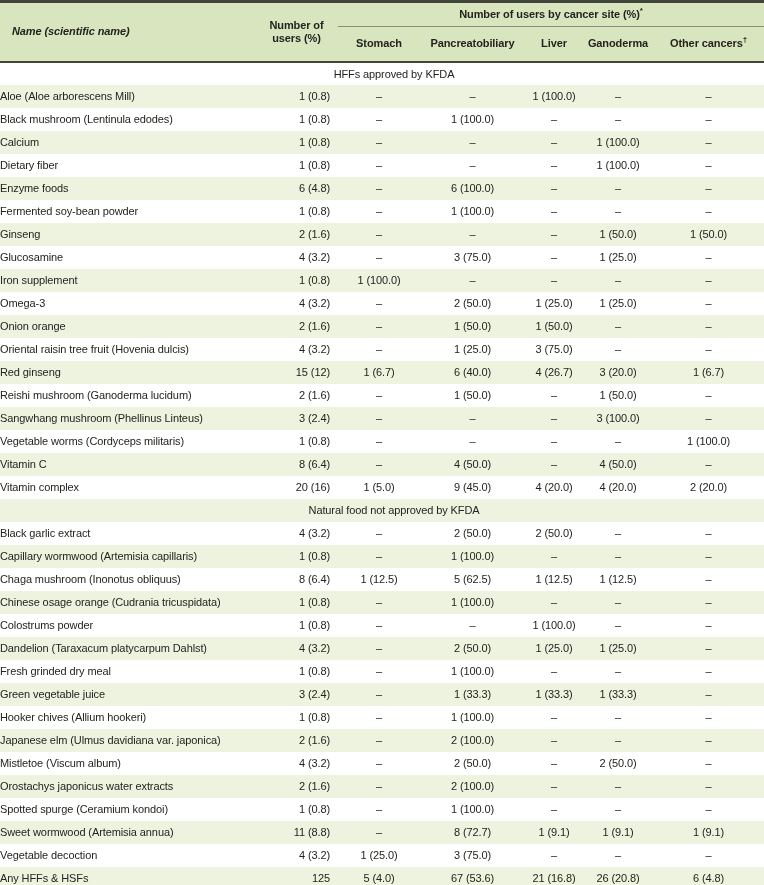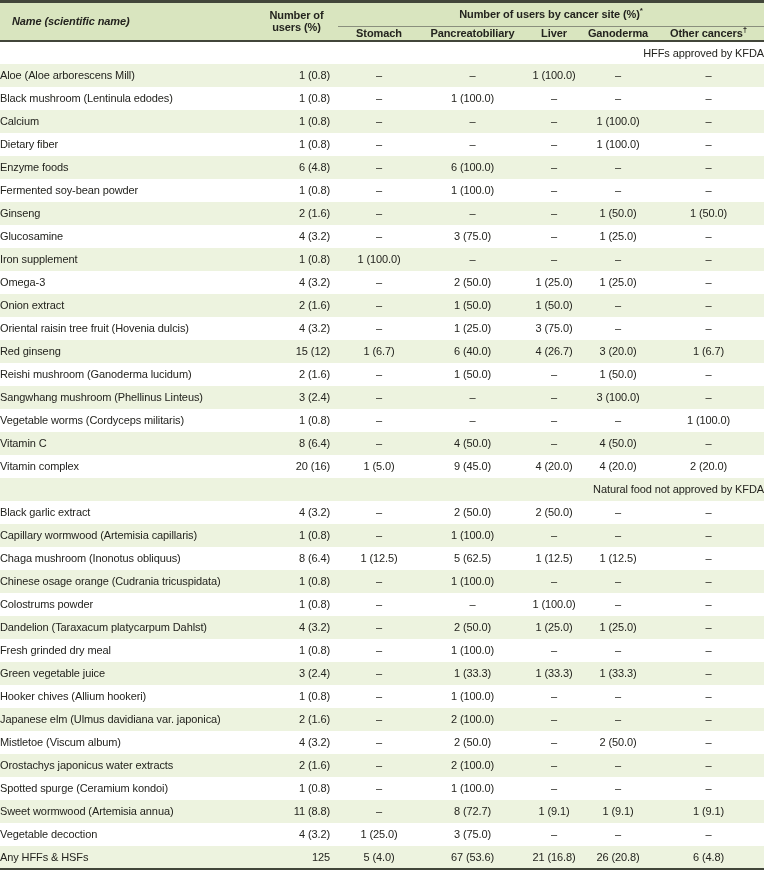--- a/index.html
+++ b/index.html
@@ -24,28 +24,28 @@
   }
   thead{border-bottom:2px solid var(--rule-dark);}
   thead th{
     background:var(--header-bg);
     font-weight:bold;font-size:11px;line-height:1.15;
     padding:0;vertical-align:middle;
   }
   th.name-h{text-align:left;padding-left:12px;font-style:italic;}
   th.users-h{text-align:center;padding:0 6px;}
   th.group-h{height:25px;text-align:center;border-bottom:1px solid var(--rule-thin);}
-  th.site-h{height:14px;text-align:center;}
+  th.site-h{height:35px;text-align:center;}
   sup{font-size:8px;line-height:0;}
   tbody td{
     font-size:11px;height:23px;padding:0;vertical-align:middle;
     white-space:nowrap;overflow:visible;
   }
   tr.stripe td{background:var(--stripe-bg);}
-  td.section-cell{padding-left:24px;text-align:right;}
+  td.section-cell{padding-left:24px;text-align:center;}
   td.name-cell{text-align:left;}
   td.users-cell{text-align:right;padding-right:8px;}
   td.site-cell{text-align:center;}
 </style>
 </head>
 <body>
 
 <table>
   <colgroup>
     <col style="width:255px">
@@ -158,21 +158,21 @@
       <tr>
         <td class="name-cell">Omega-3</td>
         <td class="users-cell">4 (3.2)</td>
         <td class="site-cell">–</td>
         <td class="site-cell">2 (50.0)</td>
         <td class="site-cell">1 (25.0)</td>
         <td class="site-cell">1 (25.0)</td>
         <td class="site-cell">–</td>
       </tr>
       <tr class="stripe">
-        <td class="name-cell">Onion extract</td>
+        <td class="name-cell">Onion orange</td>
         <td class="users-cell">2 (1.6)</td>
         <td class="site-cell">–</td>
         <td class="site-cell">1 (50.0)</td>
         <td class="site-cell">1 (50.0)</td>
         <td class="site-cell">–</td>
         <td class="site-cell">–</td>
       </tr>
       <tr>
         <td class="name-cell">Oriental raisin tree fruit (Hovenia dulcis)</td>
         <td class="users-cell">4 (3.2)</td>

